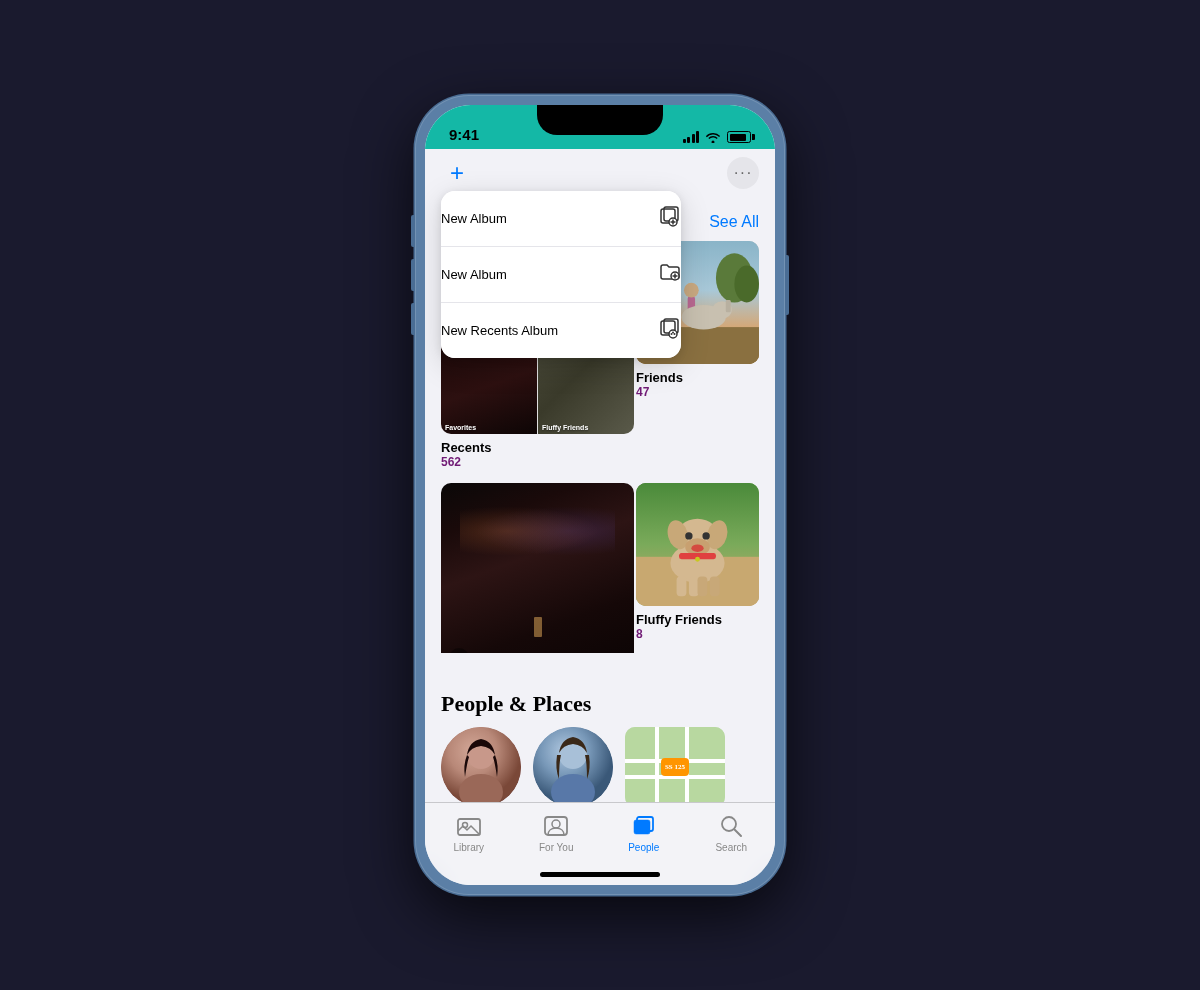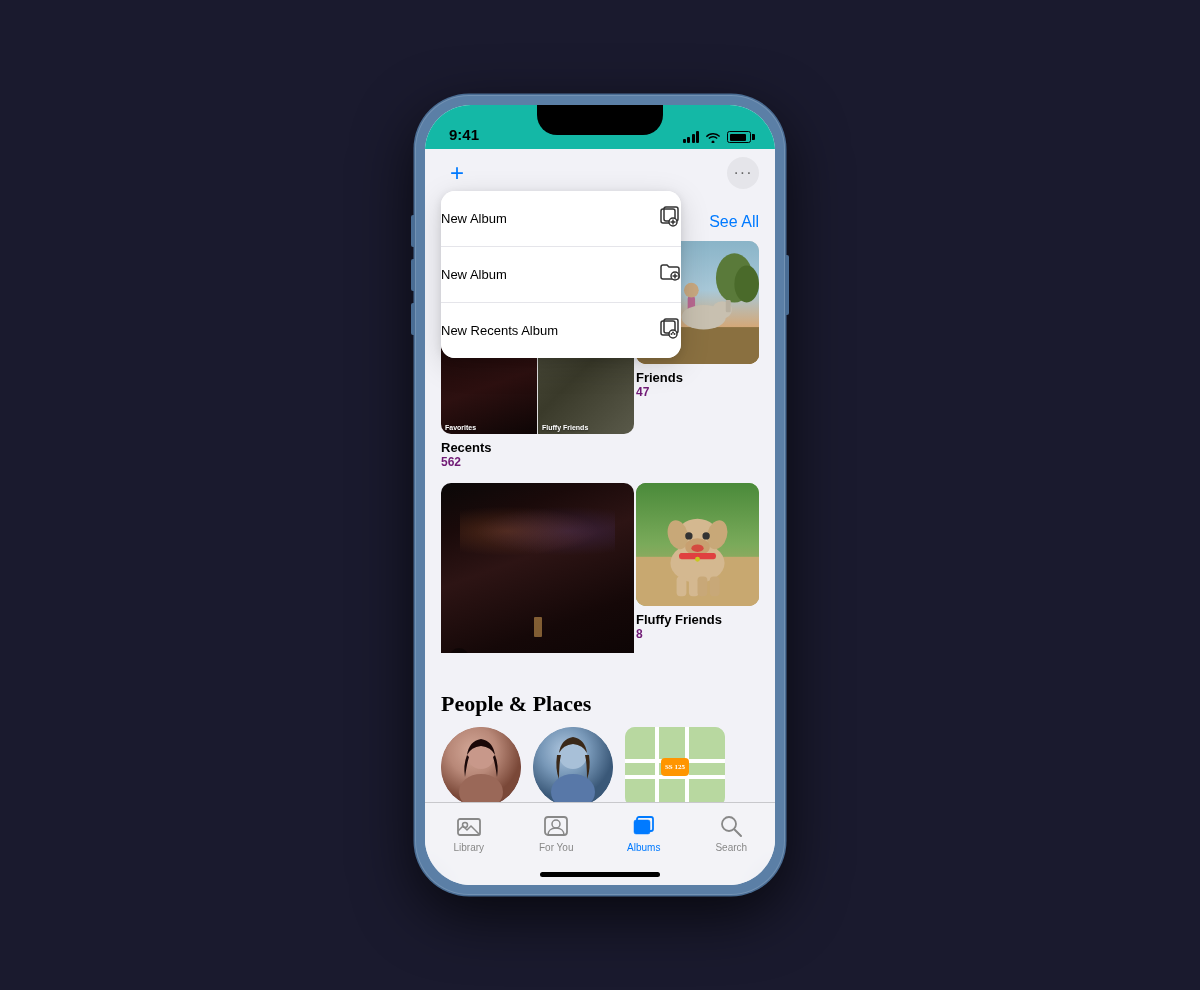--- a/index.html
+++ b/index.html
@@ -798,21 +798,21 @@
         </div>
         <span class="tab-label">For You</span>
       </div>
       <div class="tab-item active">
         <div class="tab-icon">
           <svg width="26" height="26" viewBox="0 0 26 26">
             <rect x="3" y="7" width="16" height="14" rx="2" fill="#007AFF" stroke="#007AFF" stroke-width="0.5"></rect>
             <rect x="6" y="4" width="16" height="14" rx="2" fill="none" stroke="#007AFF" stroke-width="1.8"></rect>
           </svg>
         </div>
-        <span class="tab-label" style="color:#007AFF;">Albums</span>
+        <span class="tab-label" style="color:#007AFF;">People</span>
       </div>
       <div class="tab-item">
         <div class="tab-icon">
           <svg width="26" height="26" viewBox="0 0 26 26">
             <circle cx="11" cy="11" r="7" fill="none" stroke="#888" stroke-width="1.8"></circle>
             <line x1="16.5" y1="16.5" x2="23" y2="23" stroke="#888" stroke-width="2" stroke-linecap="round"></line>
           </svg>
         </div>
         <span class="tab-label">Search</span>
       </div>

